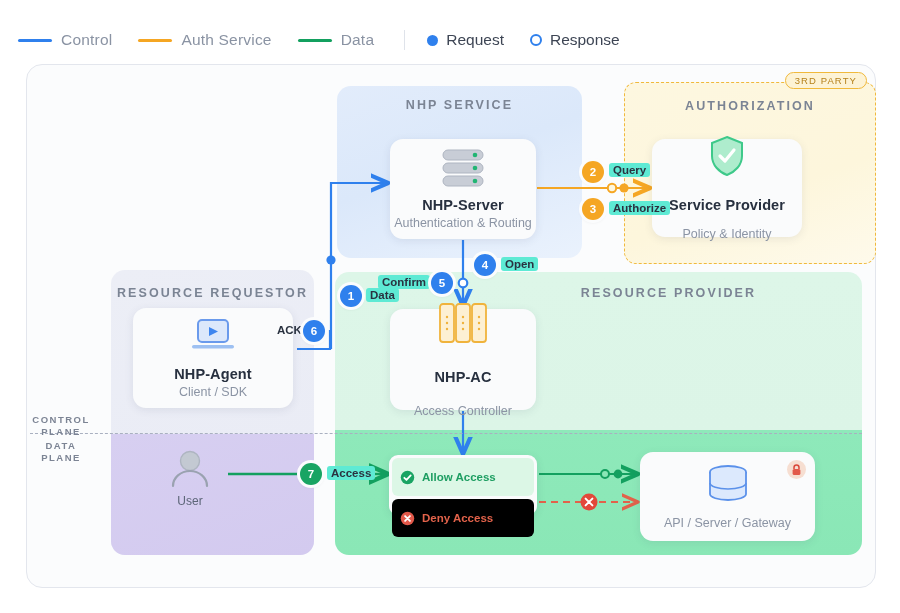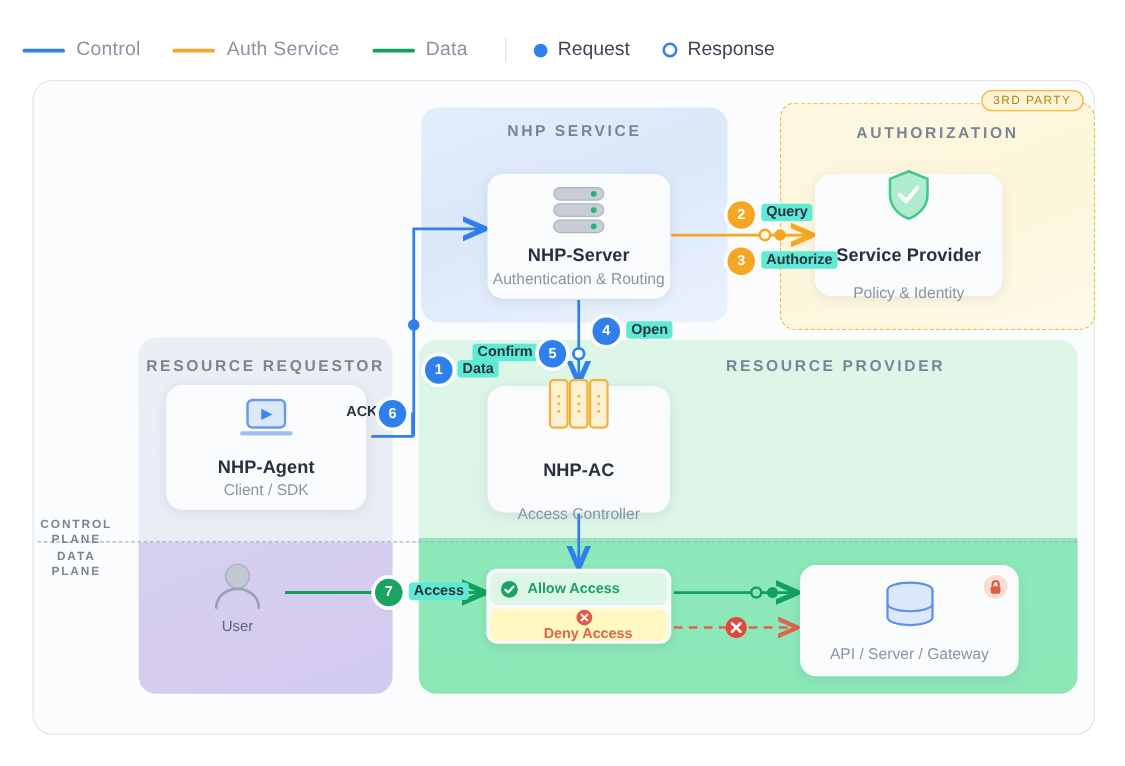--- a/index.html
+++ b/index.html
@@ -75,23 +75,23 @@
     letter-spacing:1.5px;color:#7c8494;line-height:12px;}
   #plane-ctl{left:26px;top:414px;width:70px;}
   #plane-dat{left:26px;top:440px;width:70px;}
   .plane-div{position:absolute;left:30px;top:433px;width:832px;height:0;
     border-top:1.6px dashed #a9b0c0;}
 
   
   .decision{position:absolute;left:389px;top:455px;width:148px;height:60px;
     background:#fafbfc;border-radius:9px;box-shadow:0 2px 8px rgba(60,72,100,.12);
     padding:3px;box-sizing:border-box;}
-  .drow{height:26px;border-radius:6px;display:flex;align-items:center;padding-left:8px;}
+  .drow{height:38px;border-radius:6px;display:flex;align-items:center;padding-left:8px;}
   .drow.allow{background:#dcf7e6;}
-  .drow.deny{background:#fef9c3;margin-top:3px;flex-direction:column;}
+  .drow.deny{background:#000000;margin-top:3px;}
   .drow span{font-size:11.5px;font-weight:700;margin-left:7px;}
   .drow.allow span{color:#1e9e62;}
   .drow.deny span{color:#e2624a;}
 
   
   .badge{position:absolute;width:22px;height:22px;border-radius:50%;color:#fff;
     font-size:11.5px;font-weight:700;display:flex;align-items:center;justify-content:center;
     box-shadow:0 0 0 3px #fbfcfd, 0 1px 4px rgba(0,0,0,.18);z-index:7;}
   .b-blue{background:#2f80ed;}
   .b-orange{background:#f5a623;}

